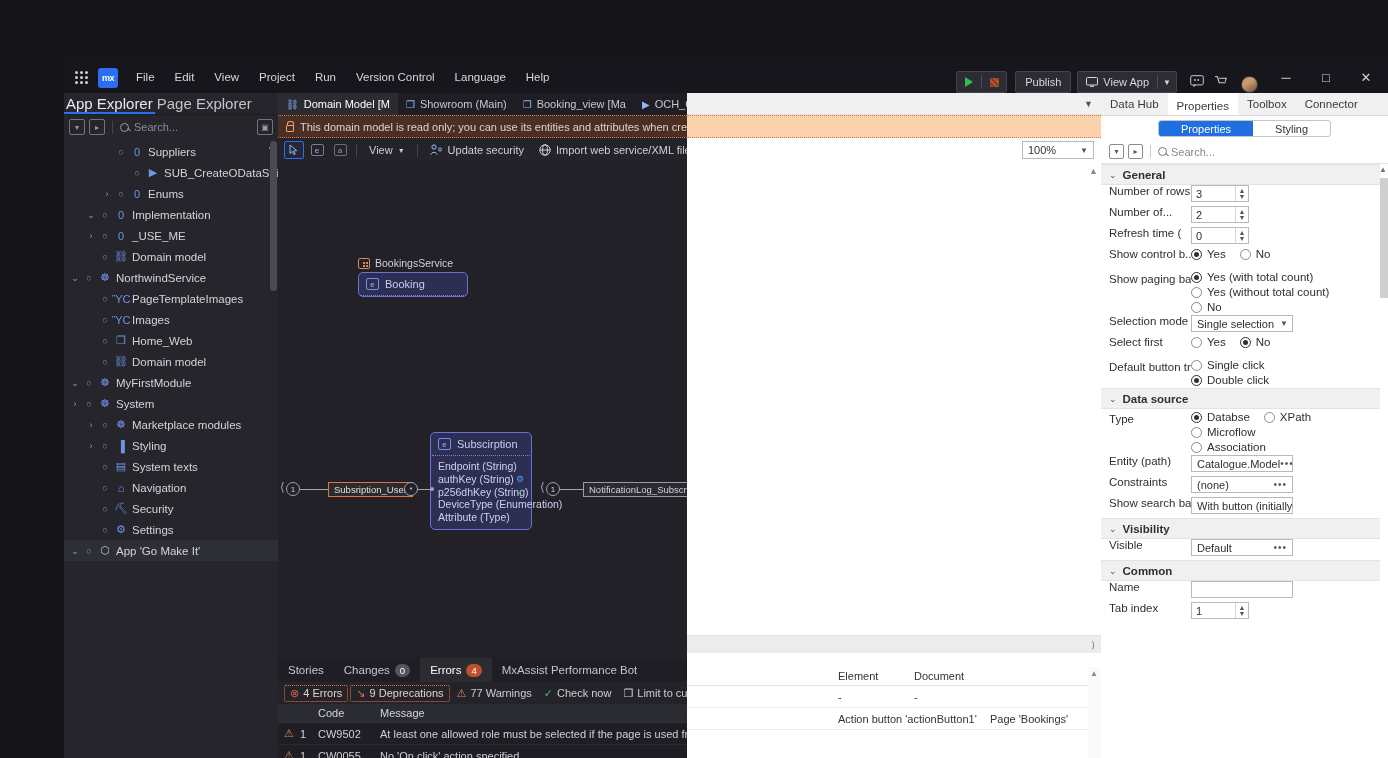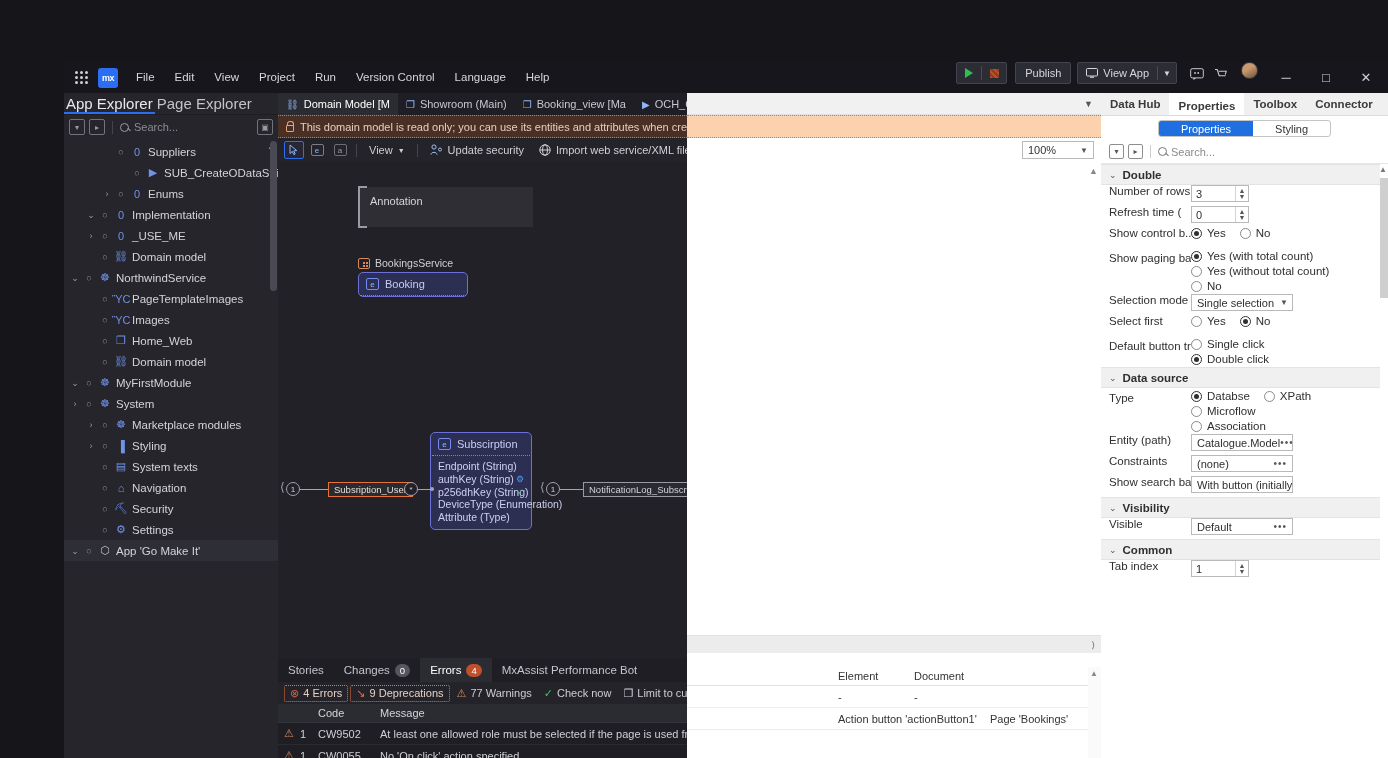--- a/index.html
+++ b/index.html
@@ -30,21 +30,21 @@
     width: 20px; height: 20px; background: #2b6ef2; border-radius: 3px;
     color: #fff; font-size: 9px; font-weight: bold; display: flex;
     align-items: center; justify-content: center; margin: 0 8px 0 4px;
     letter-spacing: -0.5px;
   }
   .menu { display: flex; align-items: flex-start; height: 31px; }
   .menu span {
     color: #d6d6db; font-size: 11.5px; padding: 0 10px; line-height: 31px;
     cursor: default; white-space: nowrap;
   }
-  .tb-right { margin-left: auto; display: flex; align-items: flex-start; height: 31px; padding-right: 2px; }
+  .tb-right { margin-left: auto; display: flex; align-items: flex-end; height: 31px; padding-right: 2px; }
   .tb-btn {
     height: 22px; display: flex; align-items: center; justify-content: center;
     color: #d6d6db; font-size: 11px; padding: 0 9px; border-radius: 2px;
     background: #2c2c34; border: 1px solid #43434d; margin-right: 6px; white-space: nowrap;
   }
   .run-group { display: flex; align-items: center; background: #2c2c34; border: 1px solid #43434d; border-radius: 2px; height: 22px; margin-right: 8px; }
   .run-group .rb { width: 24px; height: 20px; display: flex; align-items: center; justify-content: center; }
   .run-group .sep { width: 1px; height: 14px; background: #4b4b57; }
   .play-tri { width: 0; height: 0; border-left: 8px solid #2fbf4f; border-top: 5px solid transparent; border-bottom: 5px solid transparent; }
   .stop-sq { width: 9px; height: 9px; background: repeating-linear-gradient(45deg,#b5512b 0 2px,#8d3d1f 2px 4px); }
@@ -176,21 +176,21 @@
   .b-row { height: 22px; display: flex; align-items: center; font-size: 11px; color: #cfcfd6; border-bottom: 1px solid #2a2a31; }
   .c-ic { width: 22px; text-align: center; }
   .c-n  { width: 18px; }
   .c-code { width: 62px; }
   .c-msg { flex: 1; }
   .warn-tri { color: #d98a5a; font-size: 11px; }
 
   
   .props { position: absolute; left: 1037px; top: 31px; width: 287px; height: 665px; background: #fff; }
   .p-tabs { height: 23px; display: flex; align-items: stretch; background: #f0f0f0; border-bottom: 1px solid #dcdcdc; }
-  .p-tabs div { font-size: 11.5px; color: #3b3b3b; padding: 0 9px; line-height: 23px; font-weight: bold; }
+  .p-tabs div { font-size: 11.5px; color: #3b3b3b; padding: 0 9px; line-height: 23px; }
   .p-tabs div.active { background: #fff; border-top: 2px solid transparent; }
   .p-seg { height: 24px; display: flex; justify-content: center; align-items: center; background: #fff; }
   .seg { border: 1px solid #c4c4c4; border-radius: 3px; display: flex; overflow: hidden; height: 17px; }
   .seg div { font-size: 11px; padding: 0 22px; line-height: 17px; color: #333; }
   .seg div.active { background: #1f6fe0; color: #fff; }
   .p-search { height: 24px; display: flex; align-items: center; gap: 4px; padding: 0 8px; border-bottom: 1px solid #e6e6e6; }
   .p-sq { width: 15px; height: 15px; border: 1px solid #8d8d8d; border-radius: 2px; display: flex; align-items: center; justify-content: center; font-size: 8px; color: #555; }
   .p-mag { width: 9px; height: 9px; border: 1.3px solid #777; border-radius: 50%; position: relative; flex: none; }
   .p-mag::after { content:''; position:absolute; width:4px; height:1.3px; background:#777; transform: rotate(45deg); right:-3px; bottom:0; }
   .p-search .ph { font-size: 11px; color: #8a8a8a; }
@@ -486,23 +486,20 @@
               <circle cx="6" cy="6" r="5.2" fill="none" stroke="#cfcfd6"></circle>
               <ellipse cx="6" cy="6" rx="2.4" ry="5.2" fill="none" stroke="#cfcfd6"></ellipse>
               <line x1="0.8" y1="6" x2="11.2" y2="6" stroke="#cfcfd6"></line>
             </svg>
         <span>Import web service/XML file...</span>
       </div>
     </div>
 
     <div class="canvas">
 
-      <div class="ann" style="left:80px; top:25px; width:175px; height:40px;">
-        <span>Annotation</span>
-      </div>
 
       <div class="svc-label" style="left:80px; top:95px;">
         <span class="svc-ic">
               <i></i>
             </span>
         <span>BookingsService</span>
       </div>
 
       <div class="ent ent-dark" style="left:80px; top:110px; width:110px;">
         <div class="ent-head">
@@ -706,27 +703,39 @@
       <div class="p-sq">▾</div>
       <div class="p-sq">▸</div>
       <div class="vdiv" style="background:#ccc"></div>
       <span class="p-mag"></span>
       <span class="ph">Search...</span>
     </div>
     <div class="p-scroll">
       <div id="psections">
             <div class="sect-head">
               <span class="chev">⌄</span>
-              <span>Double</span>
+              <span>General</span>
             </div>
             <div class="prow">
               <div class="plab">Number of rows</div>
               <div class="pval">
                 <div class="spin">
                   <span>3</span>
+                  <div class="arrows">
+                    <span>▲</span>
+                    <span>▼</span>
+                  </div>
+                </div>
+              </div>
+            </div>
+            <div class="prow">
+              <div class="plab">Number of...</div>
+              <div class="pval">
+                <div class="spin">
+                  <span>2</span>
                   <div class="arrows">
                     <span>▲</span>
                     <span>▼</span>
                   </div>
                 </div>
               </div>
             </div>
             <div class="prow">
               <div class="plab">Refresh time (</div>
               <div class="pval">
@@ -875,20 +884,26 @@
                   <span>Default</span>
                   <span class="dots">•••</span>
                 </div>
               </div>
             </div>
             <div class="sect-head">
               <span class="chev">⌄</span>
               <span>Common</span>
             </div>
             <div class="prow">
+              <div class="plab">Name</div>
+              <div class="pval">
+                <div class="txt-box"></div>
+              </div>
+            </div>
+            <div class="prow">
               <div class="plab">Tab index</div>
               <div class="pval">
                 <div class="spin">
                   <span>1</span>
                   <div class="arrows">
                     <span>▲</span>
                     <span>▼</span>
                   </div>
                 </div>
               </div>

